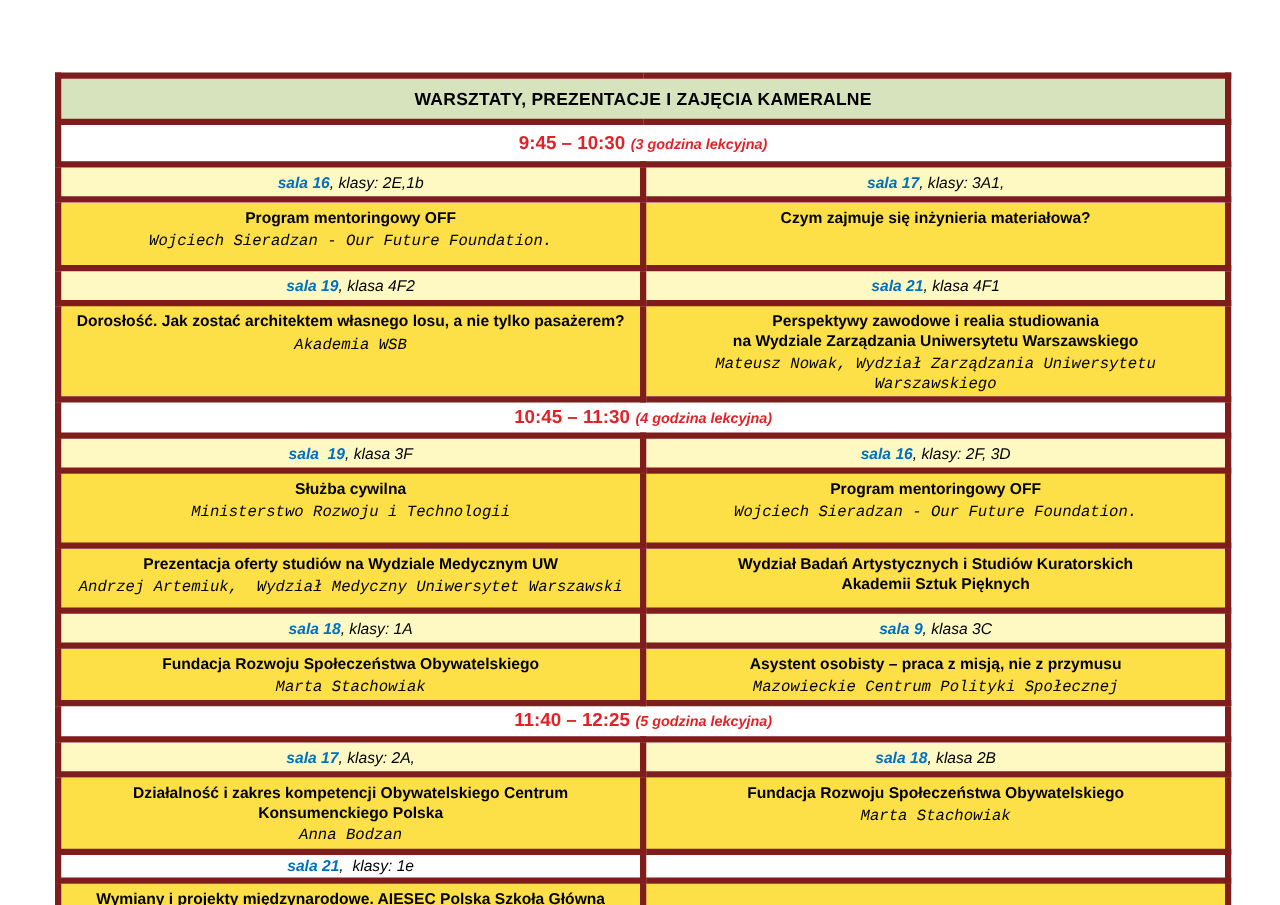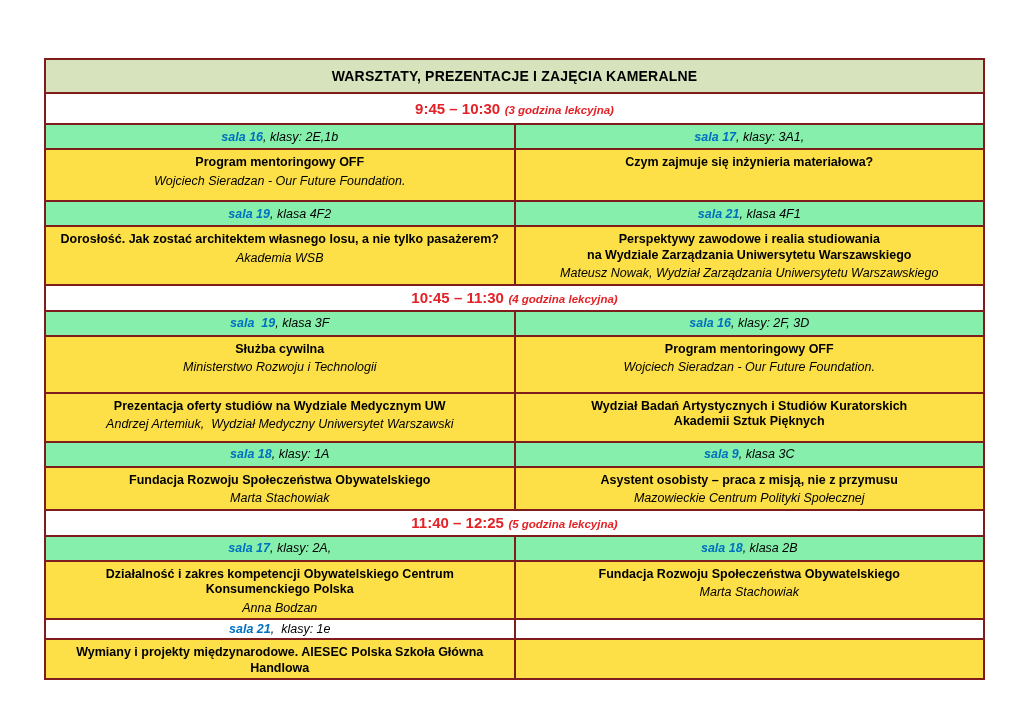--- a/index.html
+++ b/index.html
@@ -3,51 +3,51 @@
 <meta charset="utf-8">
 <style>
   html,body{margin:0;padding:0;}
   body{
     width:1024px;height:724px;background:#ffffff;
     font-family:"Liberation Sans",sans-serif;color:#000;
     position:relative;overflow:hidden;
   }
   .sheet{position:absolute;left:44px;top:58px;width:941px;}
   table.schedule{border-collapse:collapse;width:100%;table-layout:fixed;}
-  table.schedule td{border:2px solid #7f1d1d;padding:0;vertical-align:middle;overflow:hidden;}
+  table.schedule td{border:5px solid #7f1d1d;padding:0;vertical-align:middle;overflow:hidden;}
   col{width:50%;}
 
   tr.r-title td{
     height:32px;background:#d6e3bc;text-align:center;
     font-weight:bold;font-size:14px;letter-spacing:.2px;
   }
   tr.r-time td{height:24px;text-align:center;background:#fff;}
   tr.r-time.tall td{height:29px;margin-top:26px;}
   .time{color:#e32227;font-weight:bold;font-size:15px;white-space:pre-wrap;}
   .note{color:#e32227;font-weight:bold;font-style:italic;font-size:11.5px;white-space:pre-wrap;}
 
   tr.r-sala td{
-    height:23px;background:#86efac;text-align:center;
+    height:23px;background:#fef9c3;text-align:center;
     font-size:12.5px;font-style:italic;
   }
   tr.r-sala.plain td{background:#ffffff;height:18px;}
   .room{color:#0070c0;font-weight:bold;white-space:pre-wrap;}
   .rinfo{color:#000;white-space:pre-wrap;}
 
   tr.r-content td{
     vertical-align:top;text-align:center;background:#fde047;
     padding:5px 10px 2px 10px;
   }
   tr.h50 td{height:43px;}
   tr.h55 td{height:48px;}
   tr.h47 td{height:40px;}
   tr.h38 td{height:31px;}
   tr.h21 td{height:14px;}
   .ct{font-weight:bold;font-size:12.5px;line-height:15.5px;white-space:pre-wrap;}
-  .cs{font-style:italic;font-size:12.5px;line-height:15.5px;margin-top:3px;white-space:pre-wrap;}
+  .cs{font-style:italic;font-size:12.5px;line-height:15.5px;margin-top:3px;white-space:pre-wrap;font-family:Liberation Mono, monospace;}
 </style>
 </head>
 <body>
 
 <div class="sheet">
   <table class="schedule">
     <colgroup>
         <col>
         <col>
       </colgroup>

